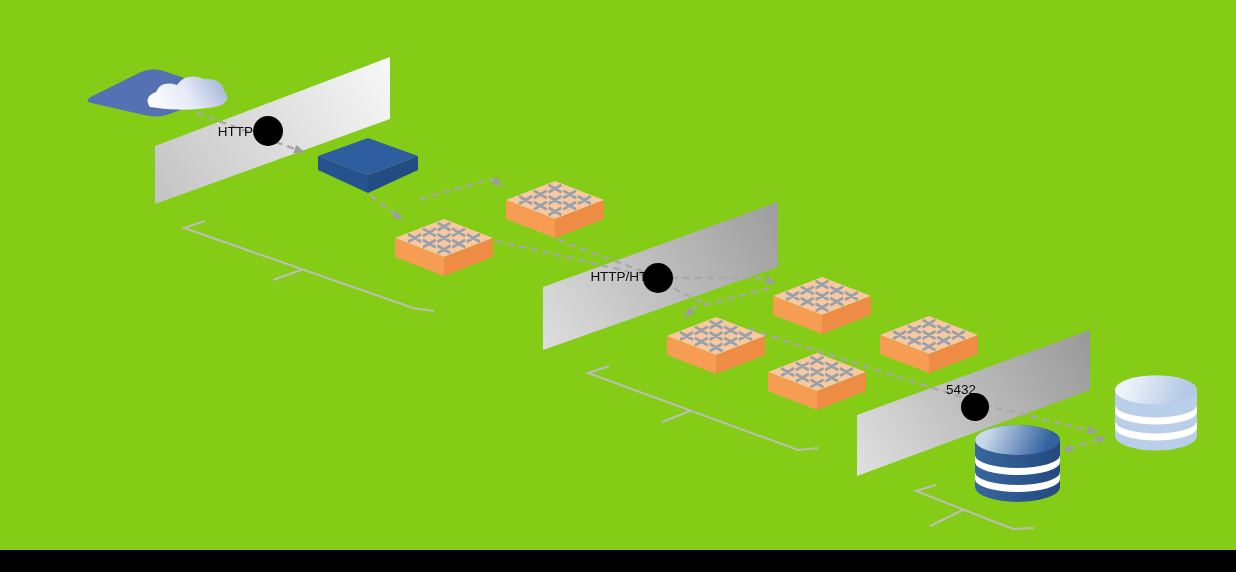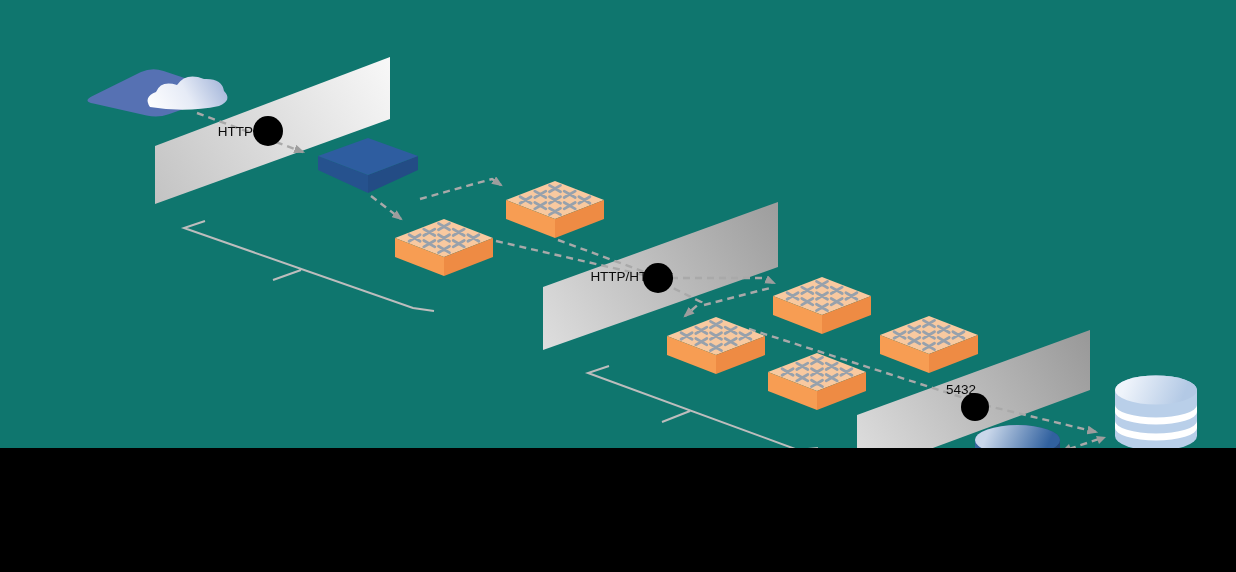--- a/index.html
+++ b/index.html
@@ -1,16 +1,16 @@
 <!DOCTYPE html>
 <html><head>
 <meta charset="utf-8">
 <style>
   html,body{margin:0;padding:0;background:#000;}
-  .canvas{position:relative;width:1236px;height:448px;background:#0f766e;overflow:hidden;}
+  .canvas{position:relative;width:1236px;height:550px;background:#84cc16;overflow:hidden;}
   svg{position:absolute;left:0;top:0;}
   text.port{font-family:"Liberation Sans",sans-serif;font-size:13.5px;fill:#0a0a0a;}
   .dash{fill:none;stroke:#a9a9a9;stroke-width:2.4;stroke-dasharray:7 5;}
   .bracket{fill:none;stroke:#bdbdbd;stroke-width:2;}
 </style>
 </head>
 <body>
 
 <div class="canvas">
 <svg width="1236" height="572" viewBox="0 0 1236 572">

